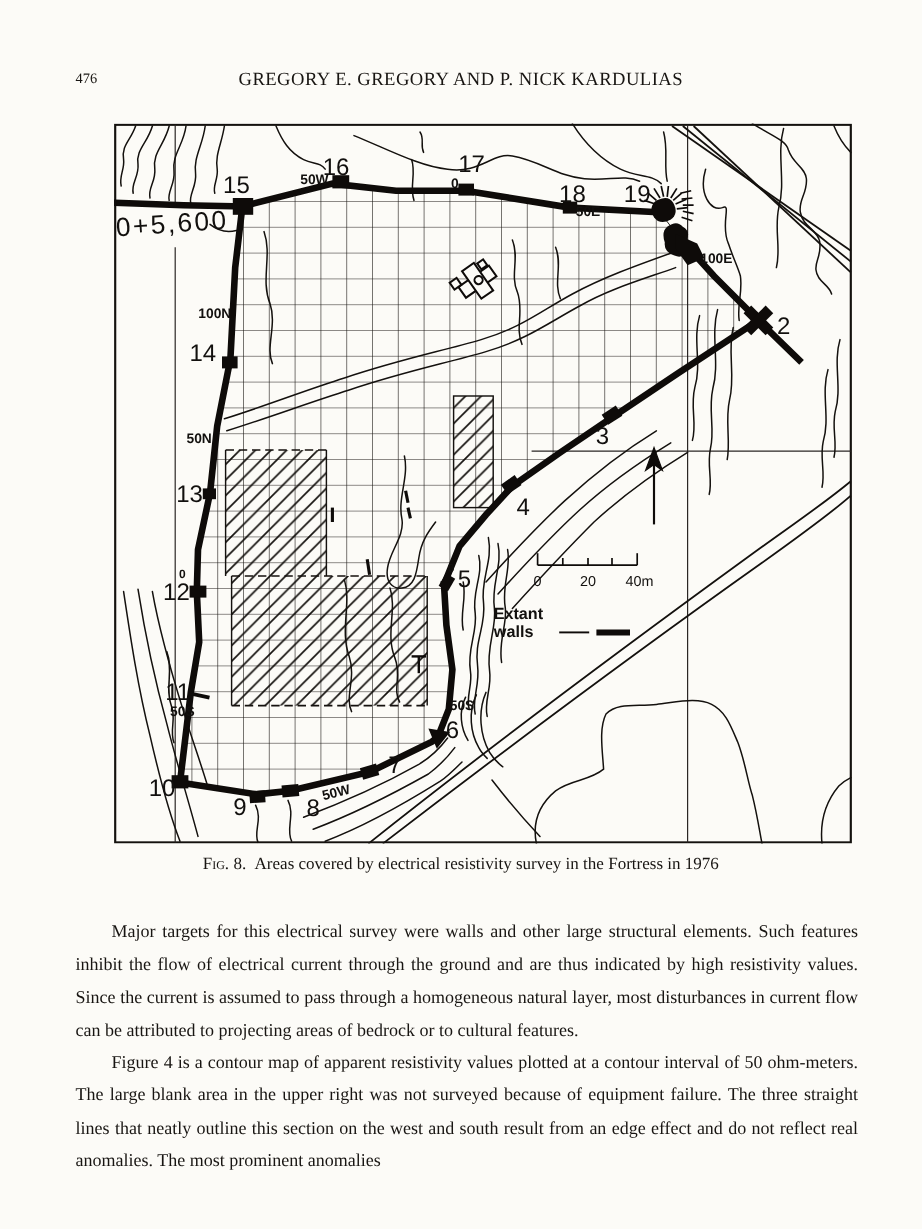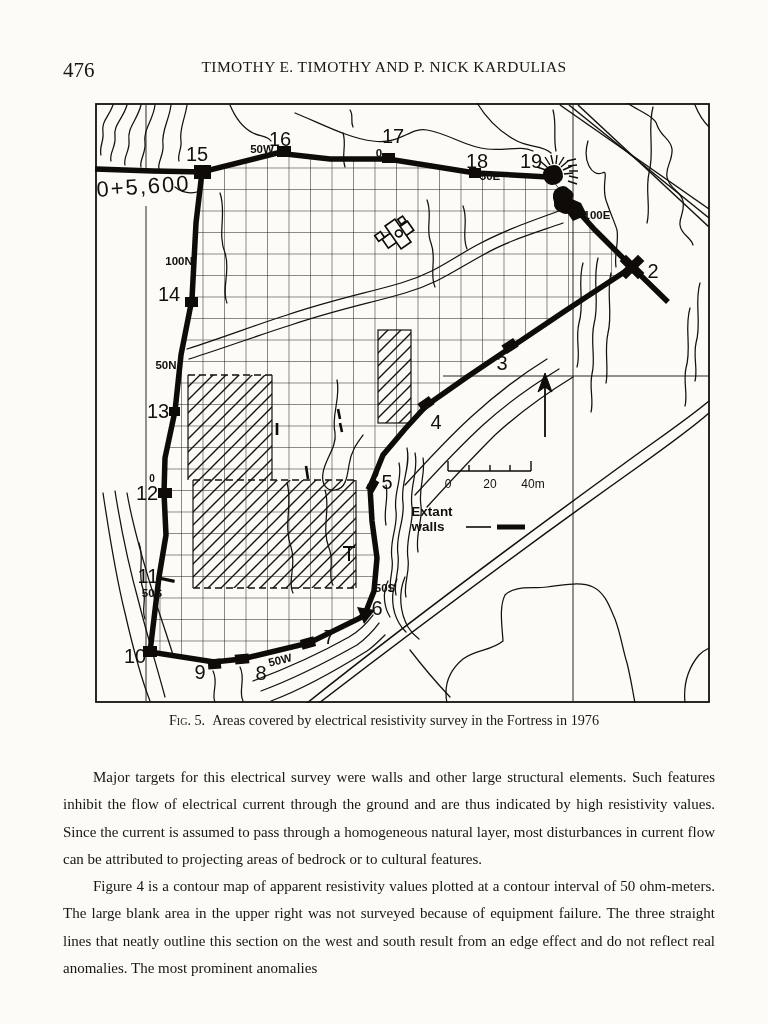--- a/index.html
+++ b/index.html
@@ -3,21 +3,21 @@
 <meta charset="utf-8">
 <style>
   html,body{margin:0;padding:0;}
   body{
     width:768px;height:1024px;position:relative;
     background:#fcfbf7;color:#181512;
     font-family:"Liberation Serif", serif;
     overflow:hidden;
   }
   .page-header{position:absolute;top:58px;left:0;width:768px;height:22px;}
-  .page-number{position:absolute;left:63px;top:0;font-size:21px;}
+  .page-number{position:absolute;left:63px;top:0;font-size:12px;}
   .running-head{position:absolute;left:0;top:0;width:100%;text-align:center;
     font-size:15.5px;letter-spacing:.4px;}
   .figure-wrap{position:absolute;left:95px;top:103px;width:615px;height:600px;}
   .figure-caption{position:absolute;top:712px;left:0;width:768px;text-align:center;
     font-size:14.2px;}
   .figure-caption .fig-label{font-variant:small-caps;margin-right:7px;}
   .body-text{position:absolute;top:764px;left:63px;width:652px;
     font-size:15px;line-height:27.3px;text-align:justify;}
   .body-text p{margin:0;text-indent:30px;}
   svg text{font-family:"Liberation Sans","DejaVu Sans",sans-serif;fill:#12100e;}
@@ -26,21 +26,21 @@
   .gridlab-sm{font-size:10px;font-weight:bold;}
   .scalelab{font-size:12px;}
   .leglab{font-size:13.5px;font-weight:bold;}
   .datum{font-size:22px;letter-spacing:2px;}
 </style>
 </head>
 <body>
 
 <div class="page-header">
   <div class="page-number">476</div>
-  <div class="running-head">TIMOTHY E. TIMOTHY AND P. NICK KARDULIAS</div>
+  <div class="running-head">GREGORY E. GREGORY AND P. NICK KARDULIAS</div>
 </div>
 
 <div class="figure-wrap">
 <svg width="615" height="600" viewBox="0 0 615 600">
   <defs>
     <pattern id="gp" width="21.5" height="21.5" patternUnits="userSpaceOnUse">
       <path d="M21.5,0 H0 V21.5" fill="none" stroke="#1b1815" stroke-width="1"></path>
     </pattern>
     <pattern id="hp" width="13" height="13" patternUnits="userSpaceOnUse">
       <path d="M0,13 L13,0 M-3,3 L3,-3 M10,16 L16,10" fill="none" stroke="#14110e" stroke-width="1.4"></path>
@@ -263,19 +263,19 @@
     <text class="gridlab-sm" x="57" y="379" text-anchor="middle">0</text>
     <text class="gridlab-sm" x="281" y="374" text-anchor="middle">0</text>
     <text class="gridlab" x="57" y="494" text-anchor="middle">50S</text>
     <text class="gridlab" x="290" y="489" text-anchor="middle">50S</text>
     <text class="gridlab" x="186" y="561" text-anchor="middle" transform="rotate(-14 186 561)">50W</text>
   </g>
 </svg>
 </div>
 
 <div class="figure-caption">
-  <span class="fig-label">Fig. 5.</span><span>Areas covered by electrical resistivity survey in the Fortress in 1976</span>
+  <span class="fig-label">Fig. 8.</span><span>Areas covered by electrical resistivity survey in the Fortress in 1976</span>
 </div>
 
 <div class="body-text">
   <p>Major targets for this electrical survey were walls and other large structural elements. Such features inhibit the flow of electrical current through the ground and are thus indicated by high resistivity values. Since the current is assumed to pass through a homogeneous natural layer, most disturbances in current flow can be attributed to projecting areas of bedrock or to cultural features.</p>
   <p>Figure 4 is a contour map of apparent resistivity values plotted at a contour interval of 50 ohm-meters. The large blank area in the upper right was not surveyed because of equipment failure. The three straight lines that neatly outline this section on the west and south result from an edge effect and do not reflect real anomalies. The most prominent anomalies</p>
 </div>
 
 </body></html>

